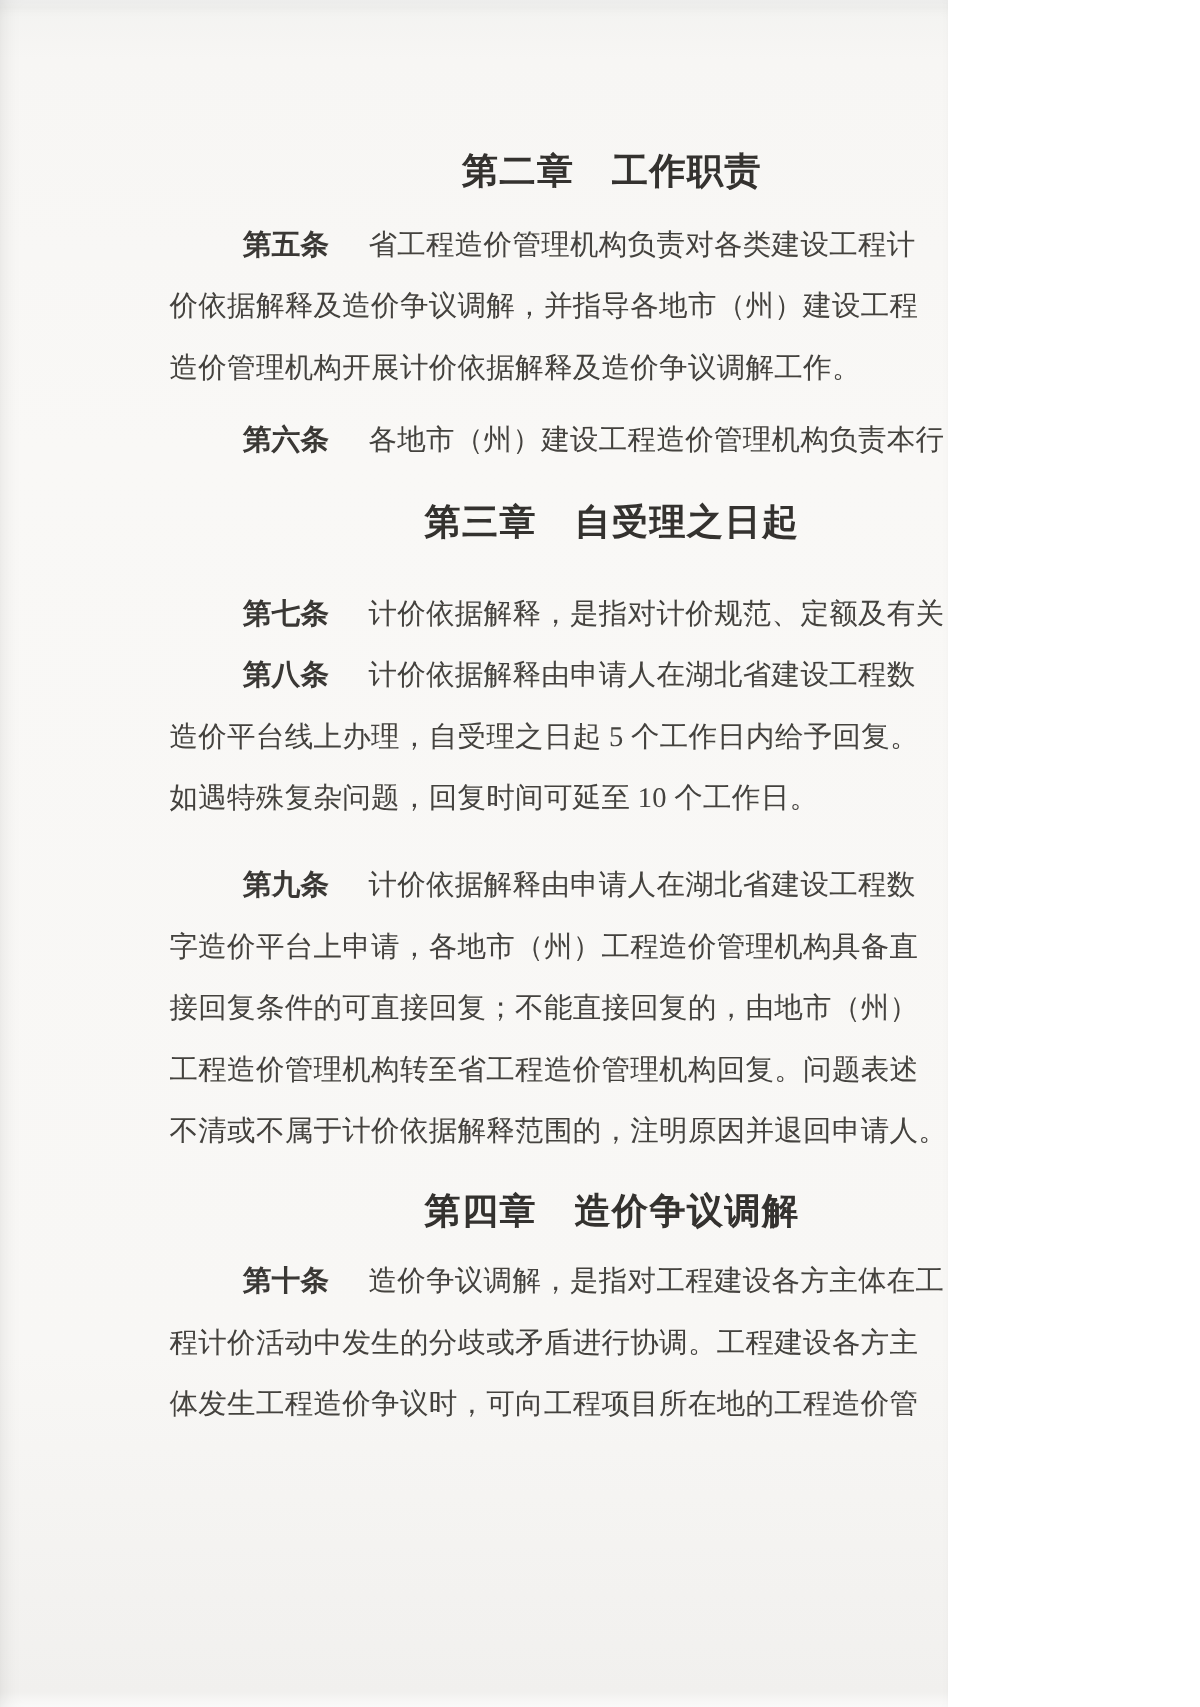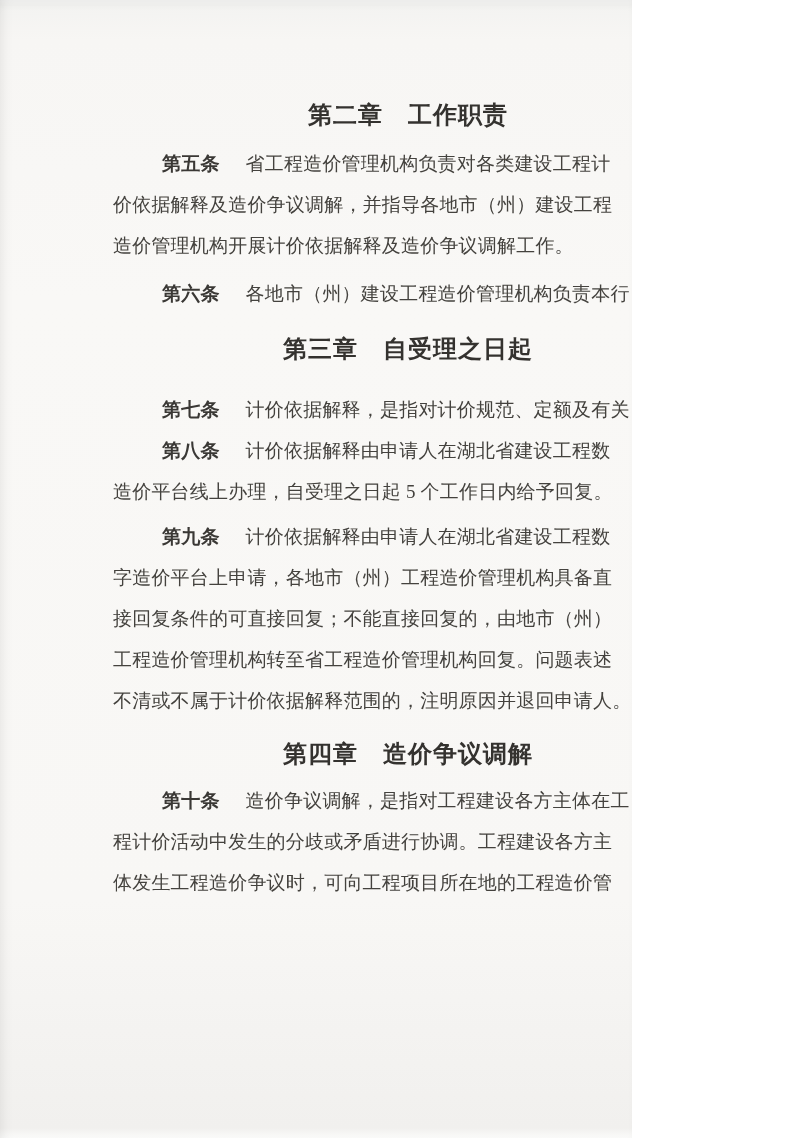--- a/index.html
+++ b/index.html
@@ -40,21 +40,21 @@
     width: 590px;
   }
   .chapter.h2 { margin-top: 94px; }
   .chapter.h3 { margin-top: 14px; }
   .chapter.h4 { margin-top: 12px; }
   .para { margin: 0; }
   .para.p1 { margin-top: 7px; }
   .para.p2 { margin-top: 7px; }
   .para.p3 { margin-top: 19px; }
   .para.p4 { margin-top: 0px; }
-  .para.p5 { margin-top: 4px; }
+  .para.p5 { margin-top: 17px; }
   .para.p6 { margin-top: 5px; }
   .line {
     font-size: 19px;
     line-height: 41px;
     letter-spacing: 0.2px;
     white-space: nowrap;
     color: #44423e;
   }
   .line.first { text-indent: 49px; }
   .artnum {
@@ -91,20 +91,21 @@
       <div class="line first">
         <span class="artnum">第七条</span><span>计价依据解释，是指对计价规范、定额及有关</span>
       </div>
     </div>
 
     <div class="para p4">
       <div class="line first">
         <span class="artnum">第八条</span><span>计价依据解释由申请人在湖北省建设工程数</span>
       </div>
       <div class="line">造价平台线上办理，自受理之日起 5 个工作日内给予回复。</div>
+      <div class="line">如遇特殊复杂问题，回复时间可延至 10 个工作日。</div>
     </div>
 
     <div class="para p5">
       <div class="line first">
         <span class="artnum">第九条</span><span>计价依据解释由申请人在湖北省建设工程数</span>
       </div>
       <div class="line">字造价平台上申请，各地市（州）工程造价管理机构具备直</div>
       <div class="line">接回复条件的可直接回复；不能直接回复的，由地市（州）</div>
       <div class="line">工程造价管理机构转至省工程造价管理机构回复。问题表述</div>
       <div class="line">不清或不属于计价依据解释范围的，注明原因并退回申请人。</div>

